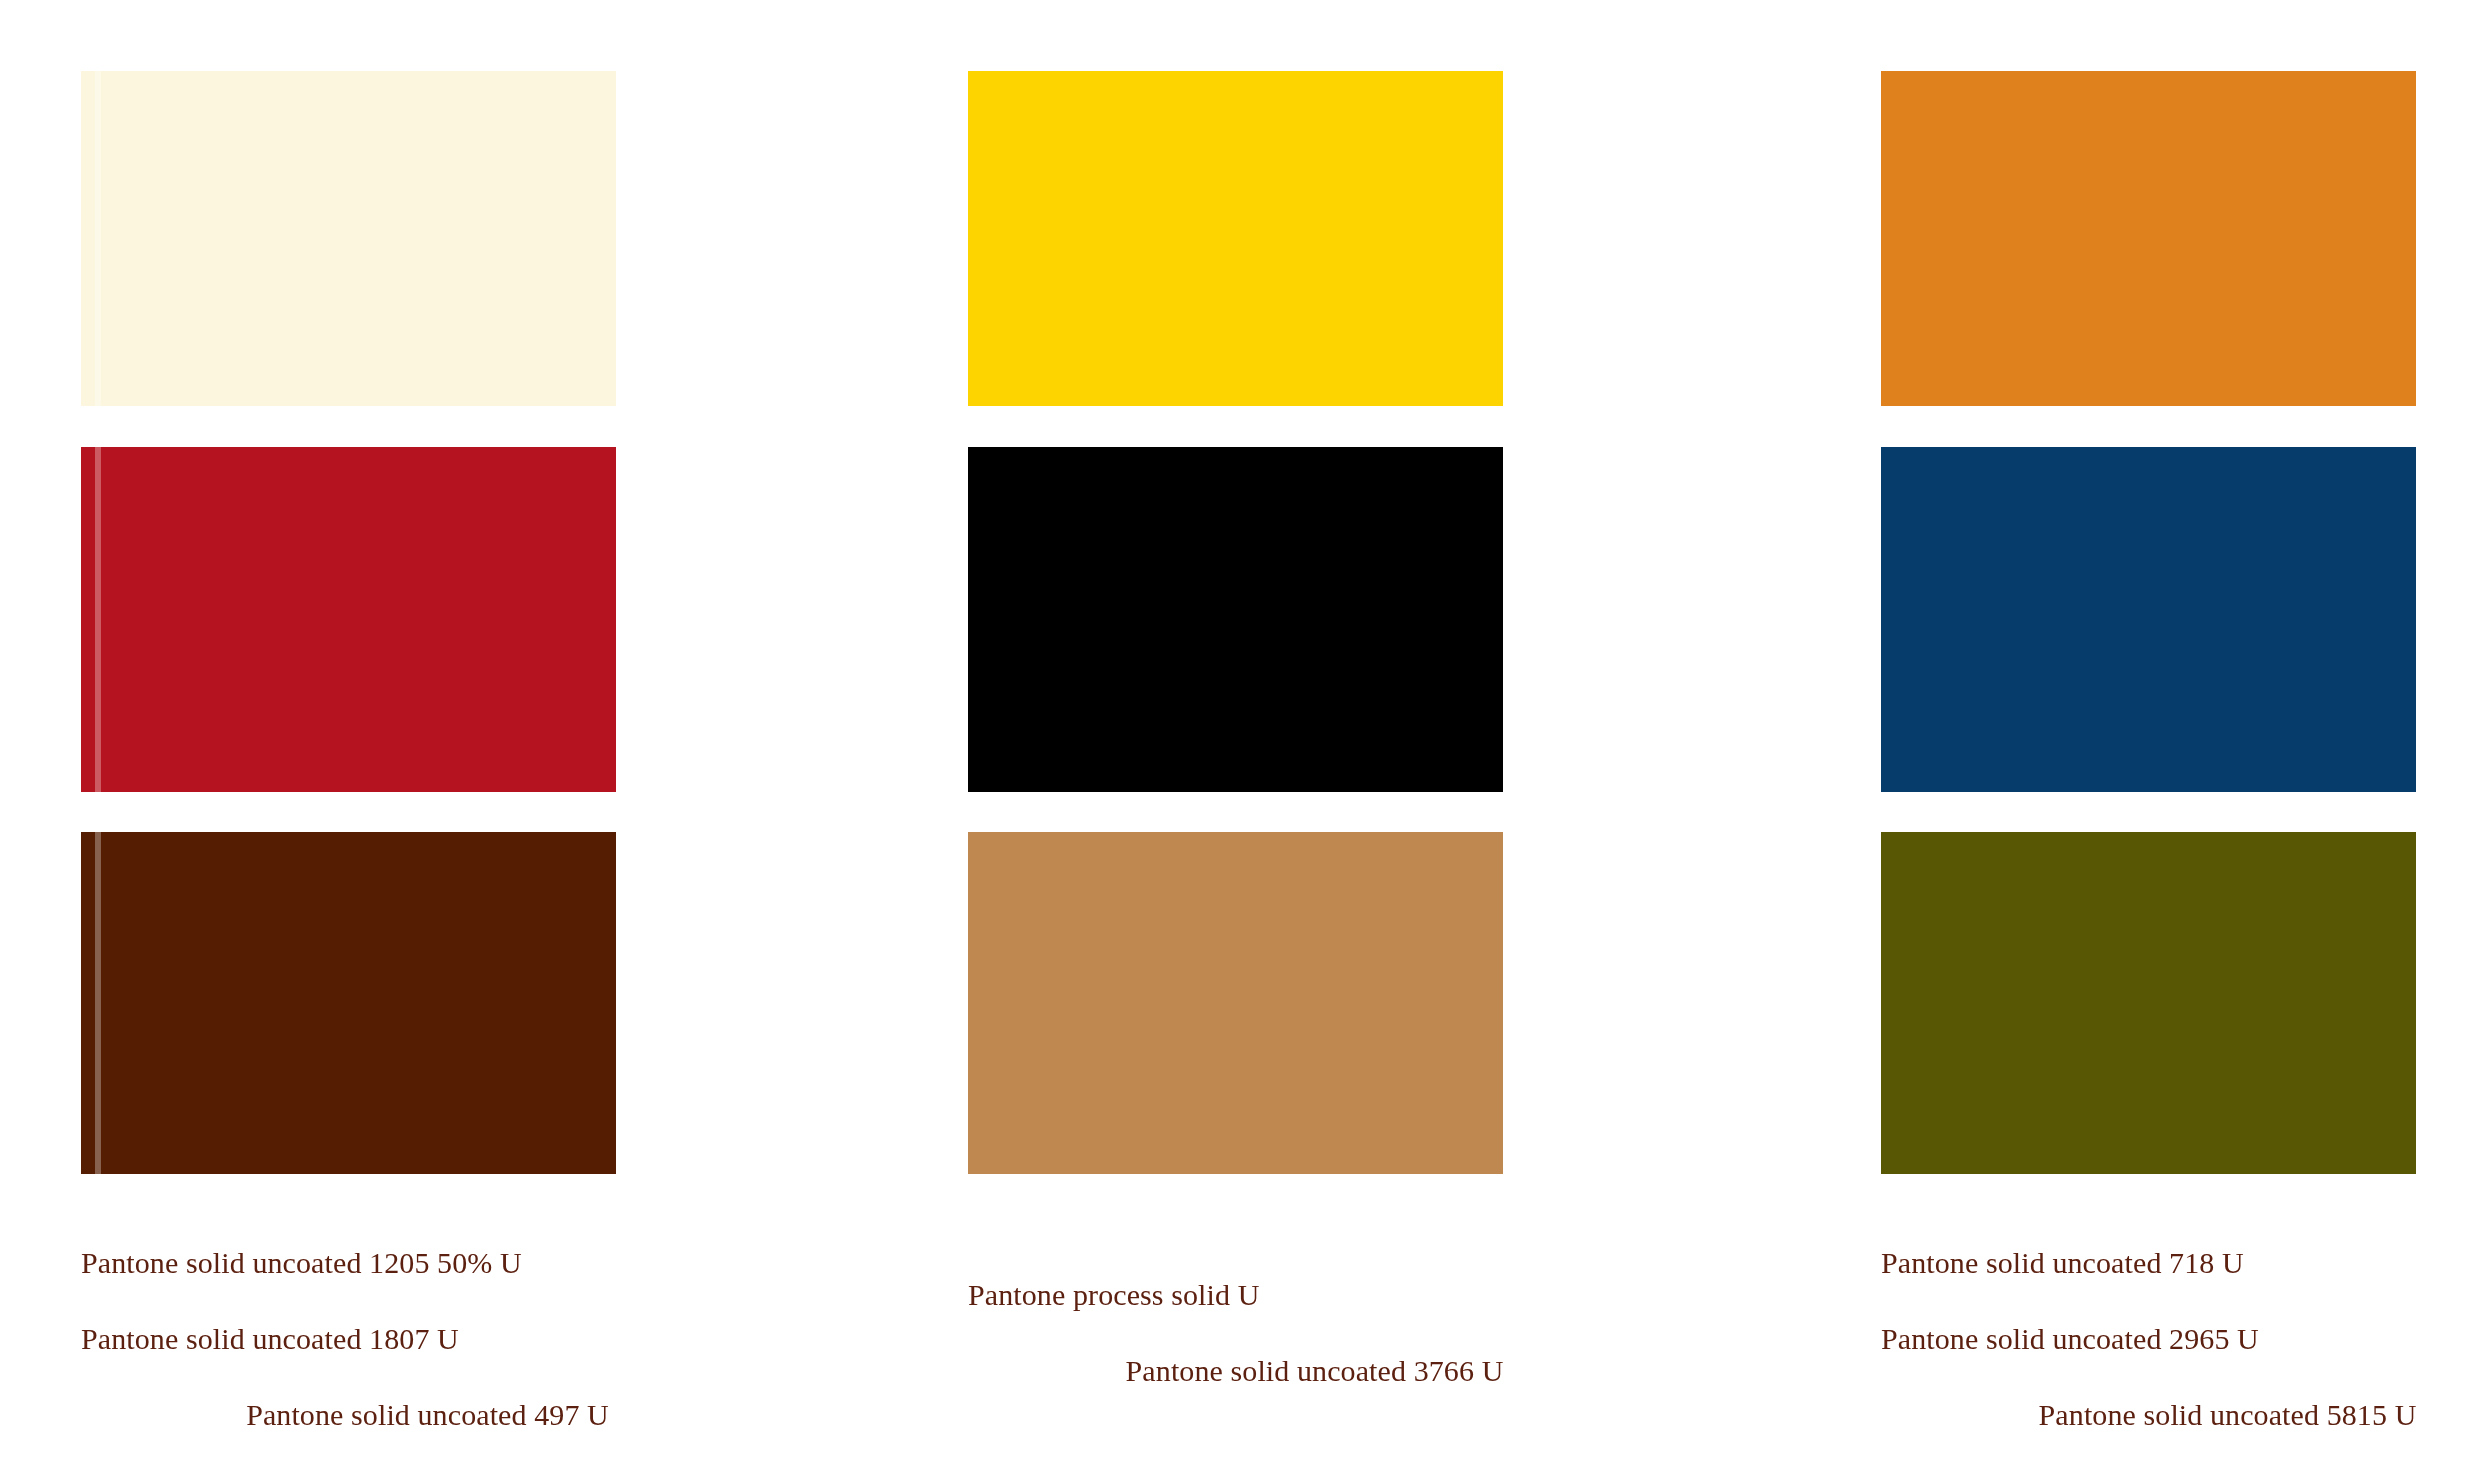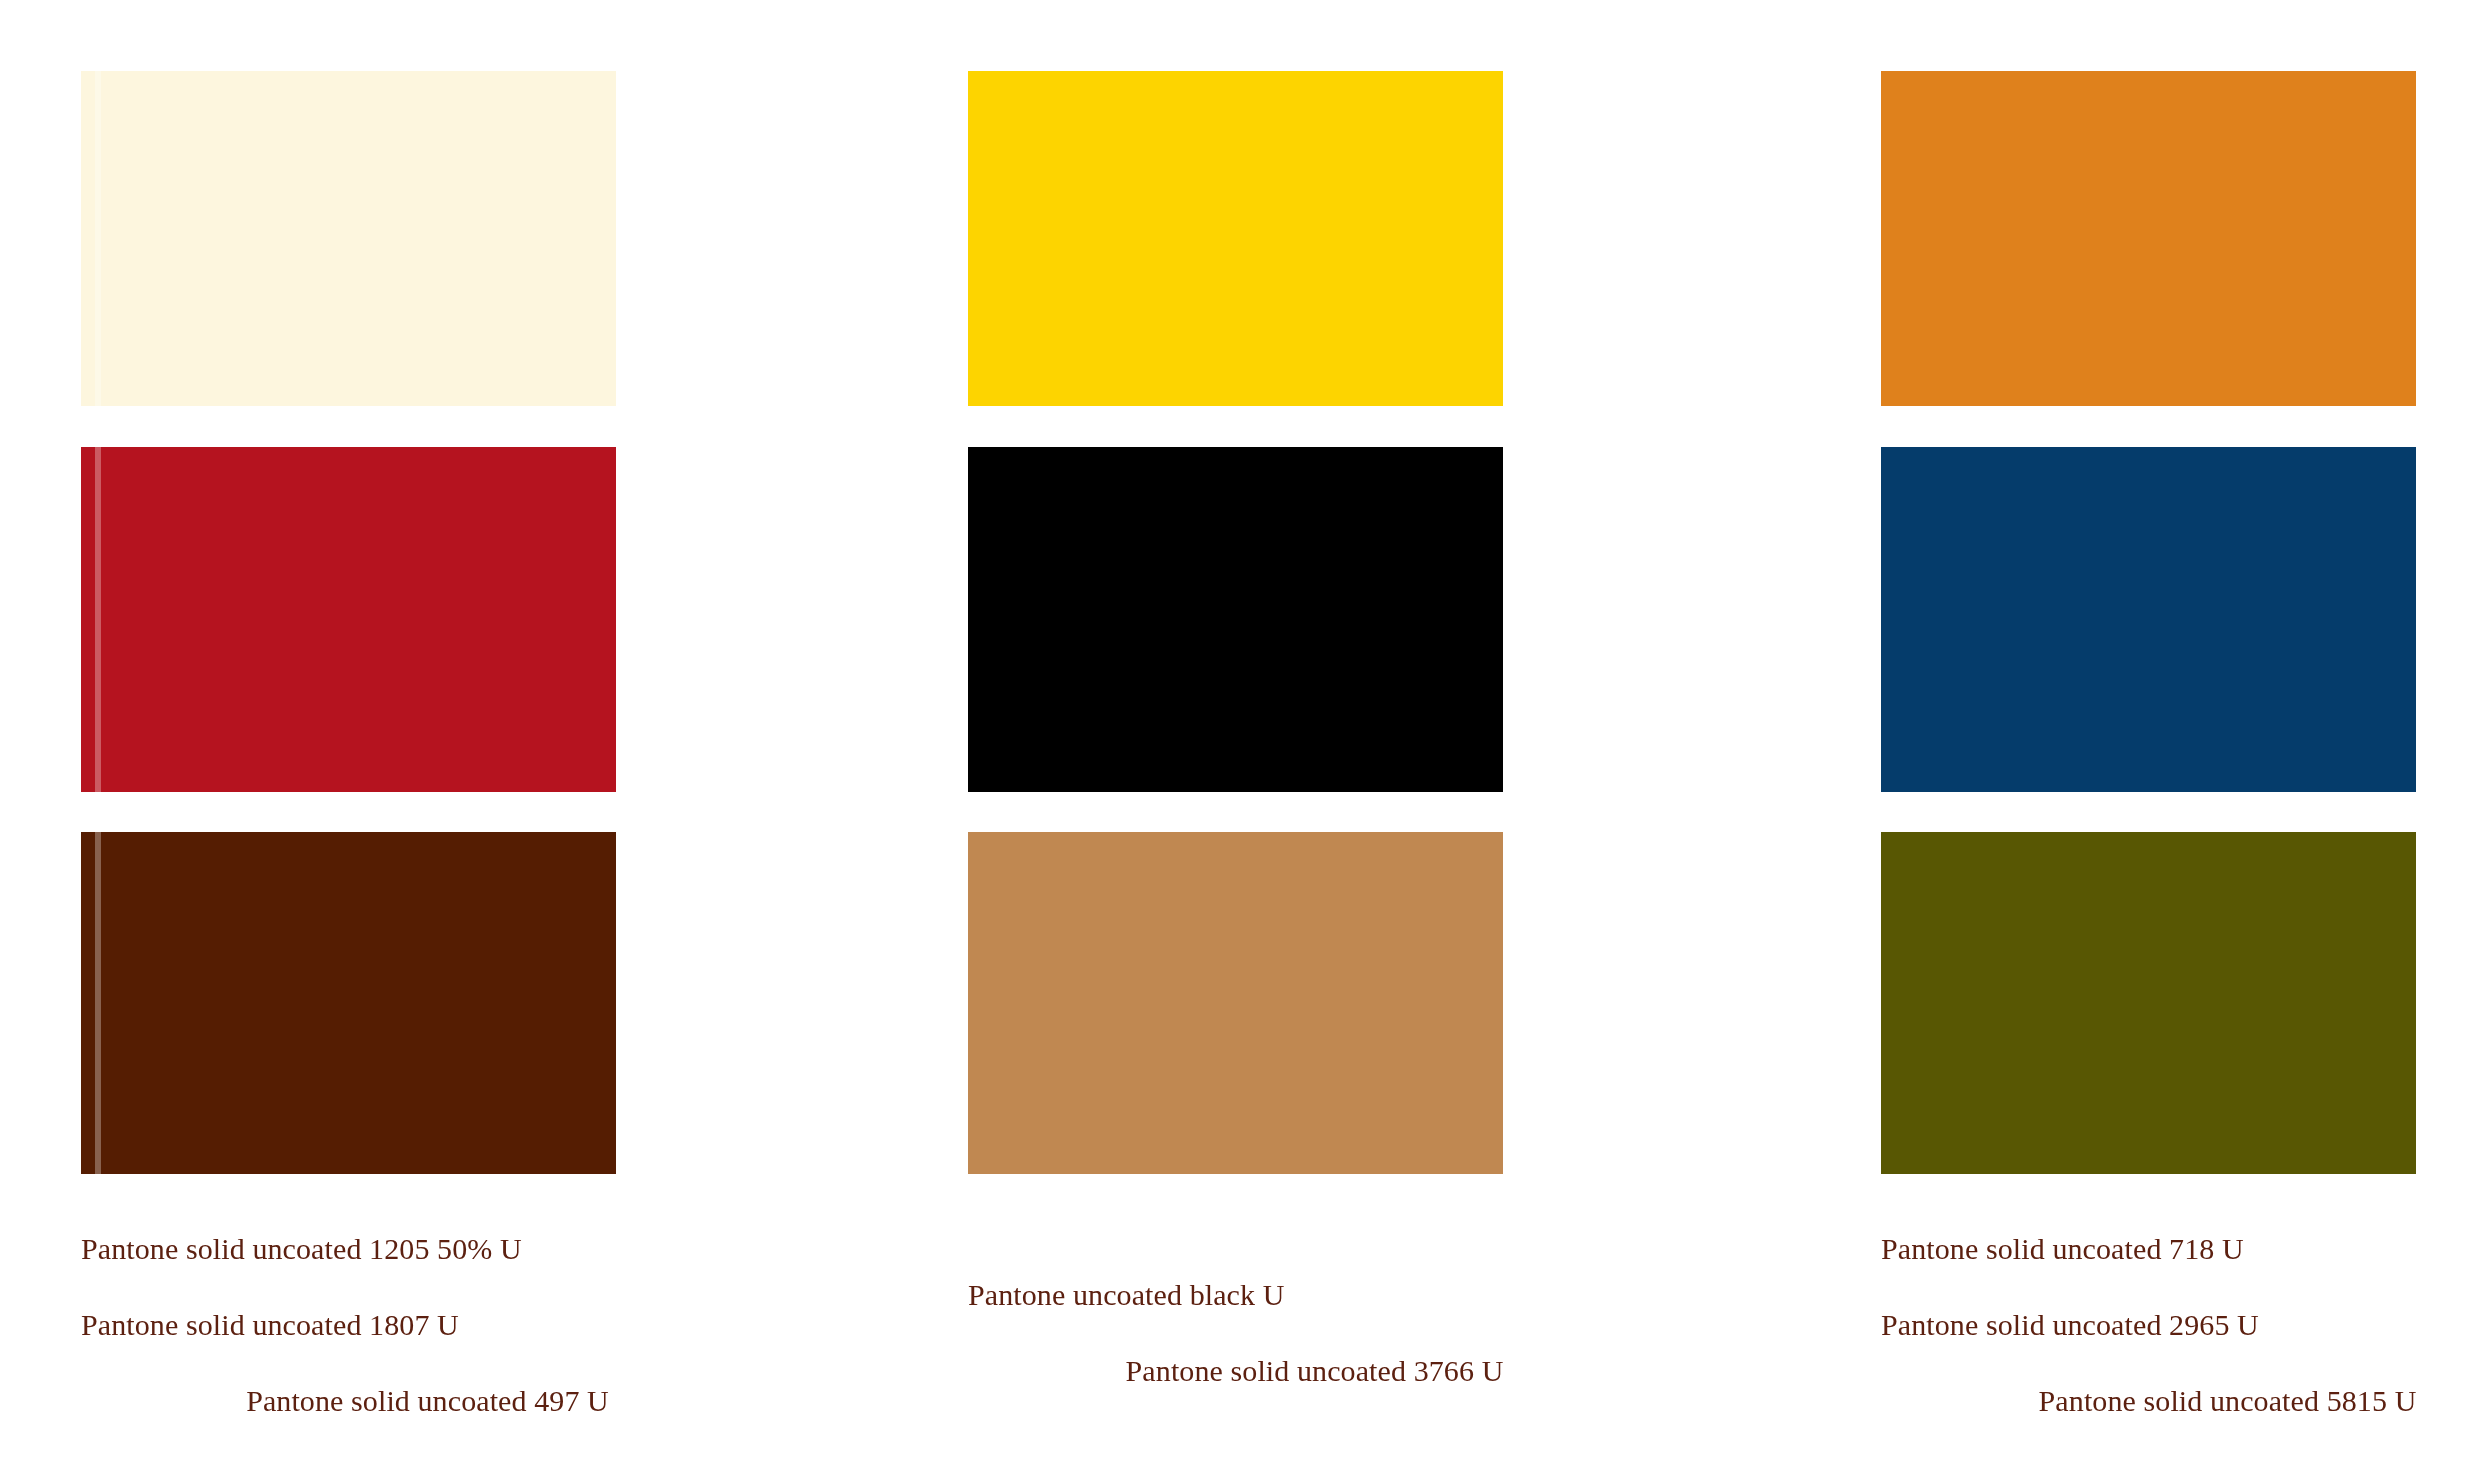--- a/index.html
+++ b/index.html
@@ -68,21 +68,21 @@
 
   .swatch-label {
     display: block;
     color: #5c2010;
     font-size: 30px;
     line-height: 1;
     letter-spacing: 0.1px;
     white-space: nowrap;
   }
 
-  .swatch-label[data-line="0"] { margin-top: 0px; }
+  .swatch-label[data-line="0"] { margin-top: 14px; }
   .swatch-label[data-line="1"] { margin-top: 46px; }
   .swatch-label[data-line="2"] { margin-top: 46px; text-align: center; }
 </style>
 </head>
 <body style="background: rgb(255, 255, 255);">
 
 <div id="palette-board">
 
   <div class="swatch-column" data-col="0">
     <div class="swatch" data-row="0" style="background: rgb(253, 246, 222);">
@@ -99,21 +99,21 @@
       <span class="swatch-label" data-line="1" style="color: rgb(92, 32, 16);">Pantone solid uncoated 1807 U</span>
       <span class="swatch-label" data-line="2" style="color: rgb(92, 32, 16);">Pantone solid uncoated 497 U</span>
     </div>
   </div>
 
   <div class="swatch-column" data-col="1">
     <div class="swatch" data-row="0" style="background: rgb(253, 212, 0);"></div>
     <div class="swatch" data-row="1" style="background: rgb(0, 0, 0);"></div>
     <div class="swatch" data-row="2" style="background: rgb(192, 136, 81);"></div>
     <div class="label-stack">
-      <span class="swatch-label" data-line="1" style="color: rgb(92, 32, 16);">Pantone uncoated black U</span>
+      <span class="swatch-label" data-line="1" style="color: rgb(92, 32, 16);">Pantone process solid U</span>
       <span class="swatch-label" data-line="2" style="color: rgb(92, 32, 16);">Pantone solid uncoated 3766 U</span>
     </div>
   </div>
 
   <div class="swatch-column" data-col="2">
     <div class="swatch" data-row="0" style="background: rgb(223, 129, 28);"></div>
     <div class="swatch" data-row="1" style="background: rgb(5, 60, 107);"></div>
     <div class="swatch" data-row="2" style="background: rgb(88, 87, 3);"></div>
     <div class="label-stack">
       <span class="swatch-label" data-line="0" style="color: rgb(92, 32, 16);">Pantone solid uncoated 718 U</span>

